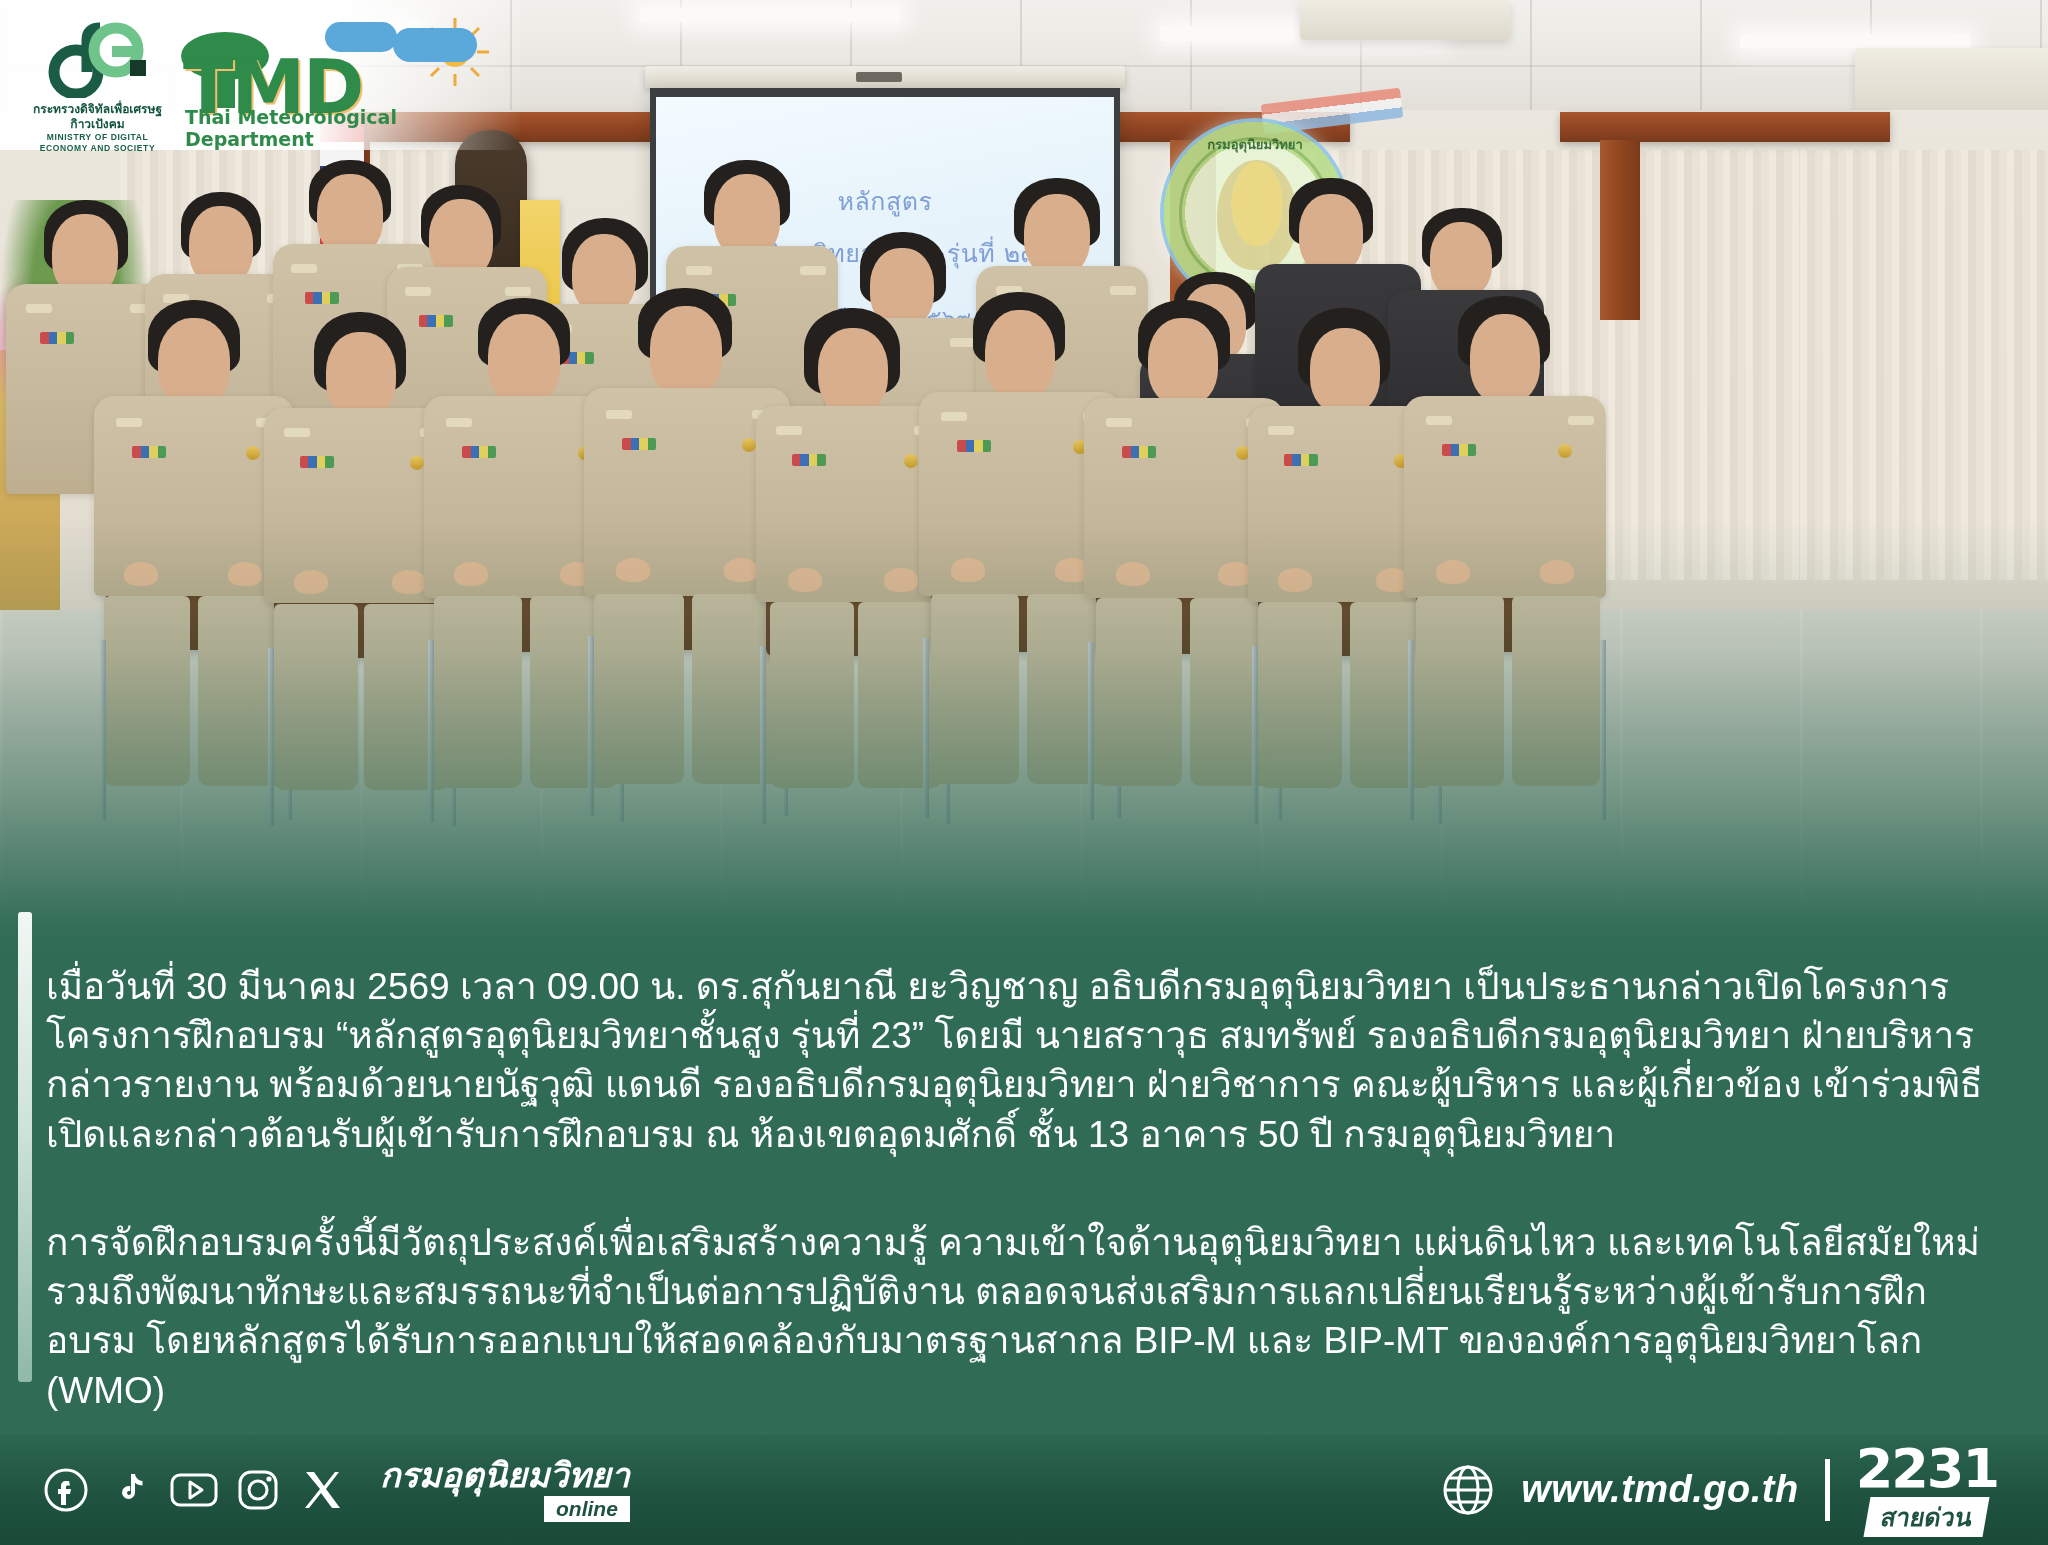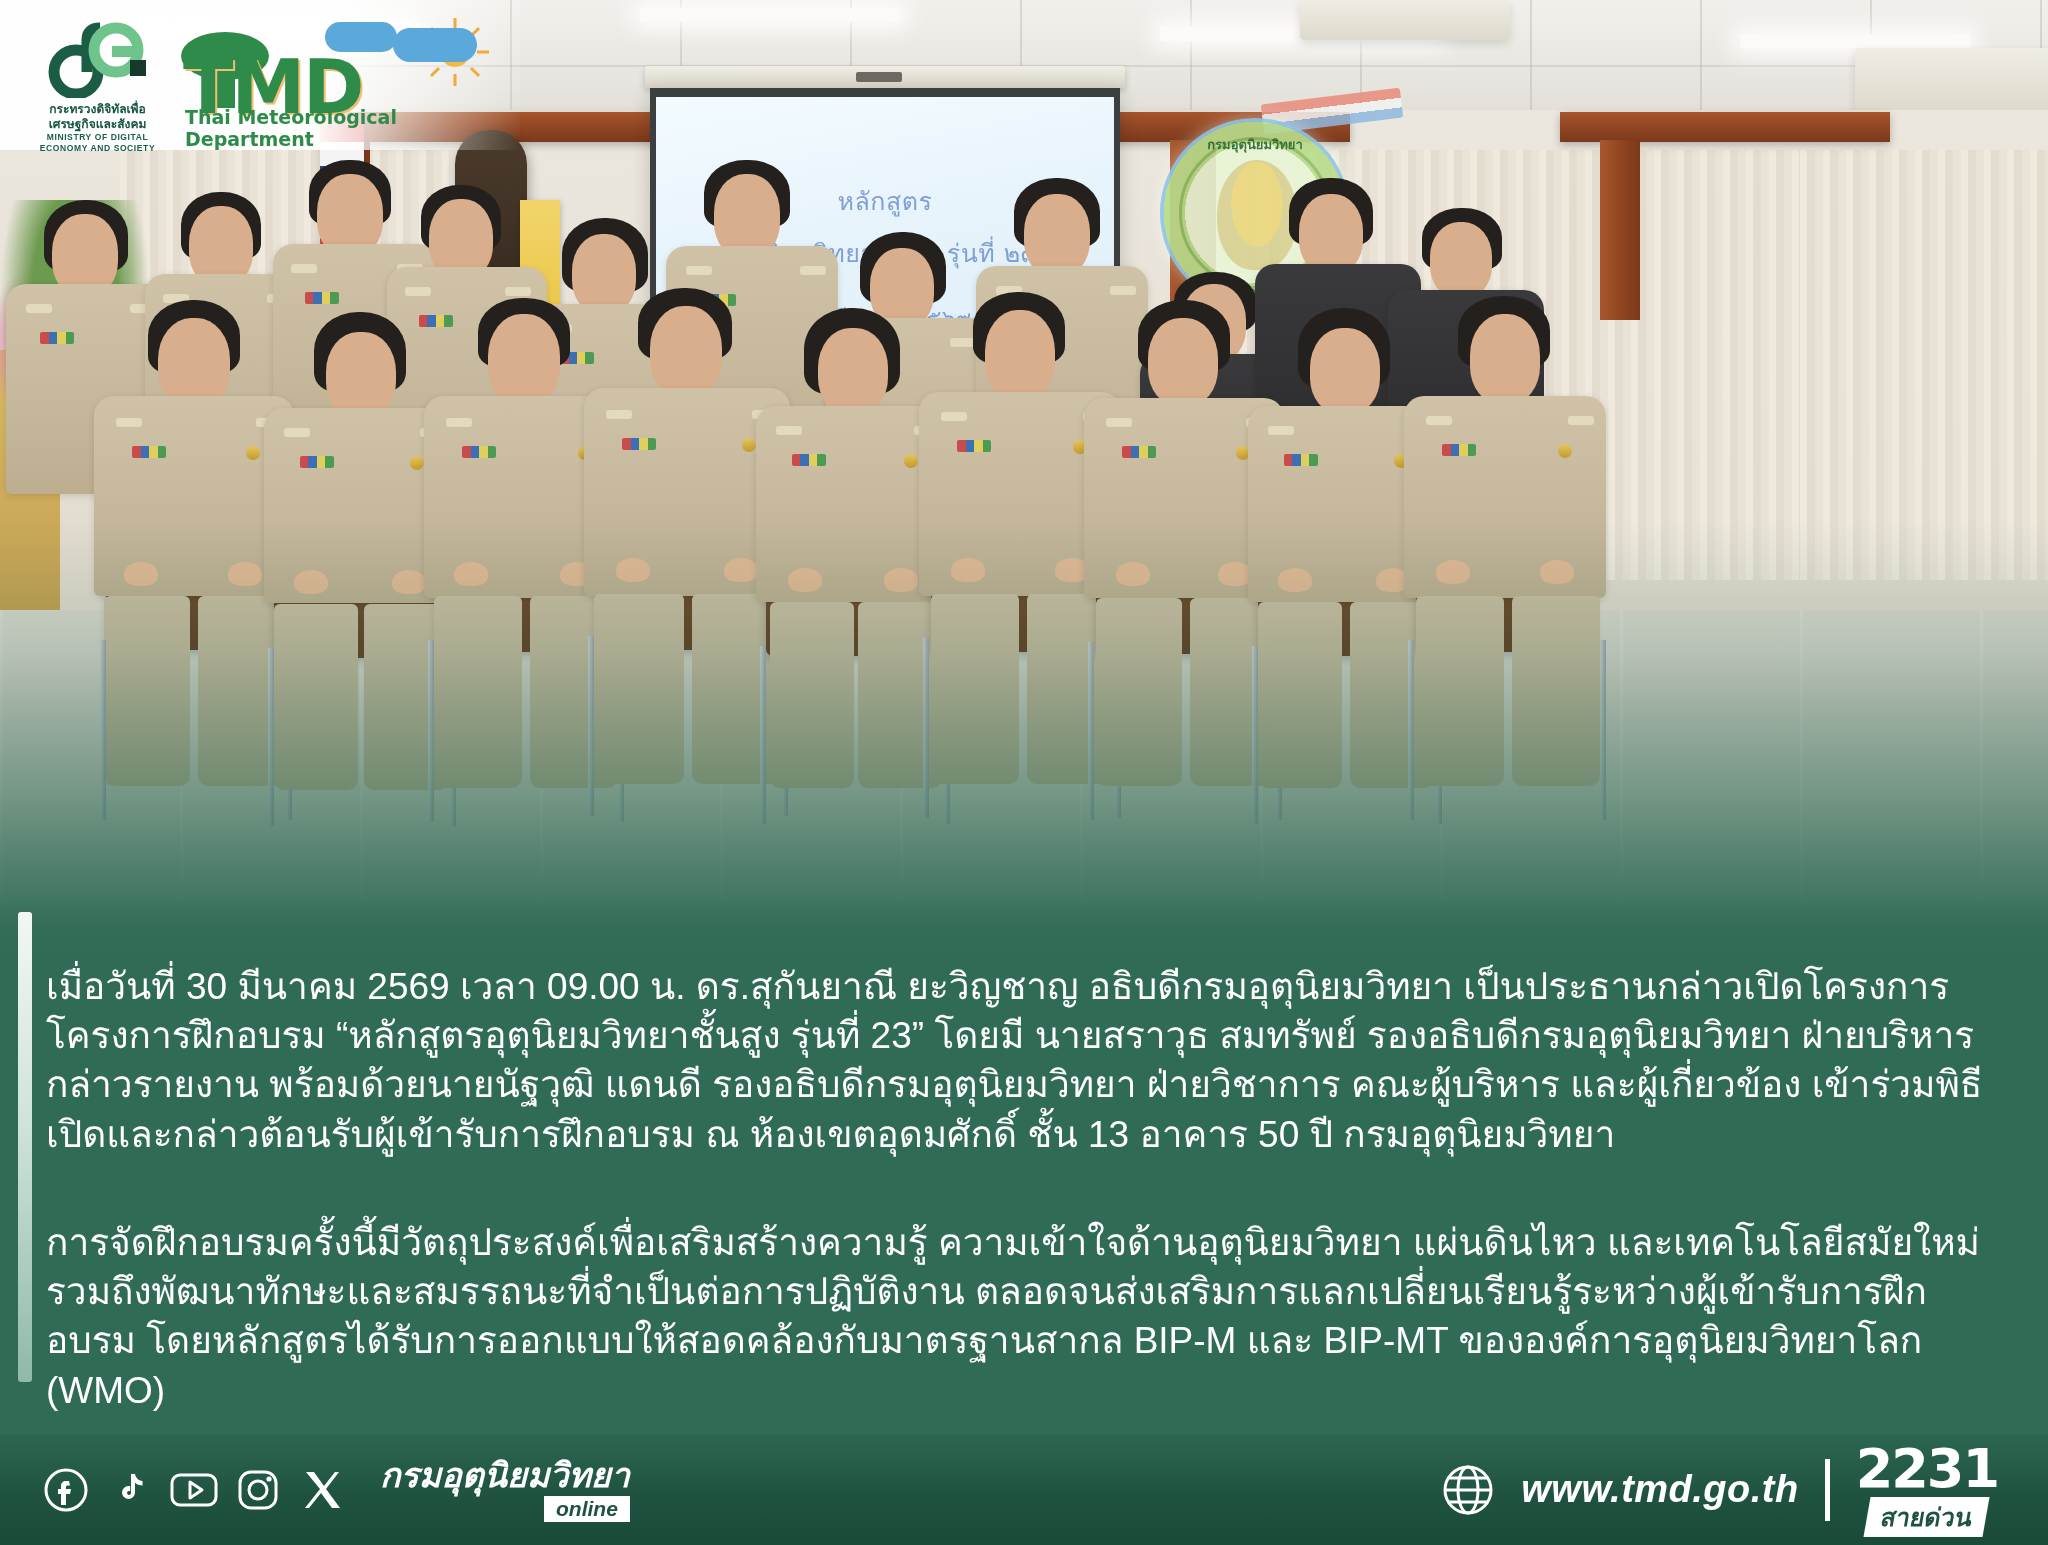--- a/index.html
+++ b/index.html
@@ -451,21 +451,21 @@
       <div class="mdes-mark">
         <svg viewBox="0 0 110 78" width="110" height="78">
           <circle cx="34" cy="52" r="22" fill="none" stroke="#1b5c45" stroke-width="11"></circle>
           <path d="M45 52 V20 Q45 8 58 8" fill="none" stroke="#1b5c45" stroke-width="11"></path>
           <circle cx="74" cy="30" r="22" fill="none" stroke="#6ec48a" stroke-width="11"></circle>
           <rect x="70" y="26" width="28" height="11" fill="#6ec48a"></rect>
           <rect x="88" y="40" width="16" height="16" fill="#16392c"></rect>
         </svg>
       </div>
       <div class="mdes-cap">
-        <div>กระทรวงดิจิทัลเพื่อเศรษฐกิจและสังคม</div>
+        <div>กระทรวงดิจิทัลเพื่อเศรษฐกิาวเปังคม</div>
         <div class="en">MINISTRY OF DIGITAL ECONOMY AND SOCIETY</div>
       </div>
     </div>
 
     <div class="tmd">
       <div class="tmd-sun">
         <svg viewBox="0 0 72 72" width="72" height="72">
           <g stroke="#f0a93a" stroke-width="3">
             <line x1="36" y1="2" x2="36" y2="14"></line>
               <line x1="36" y1="58" x2="36" y2="70"></line>

